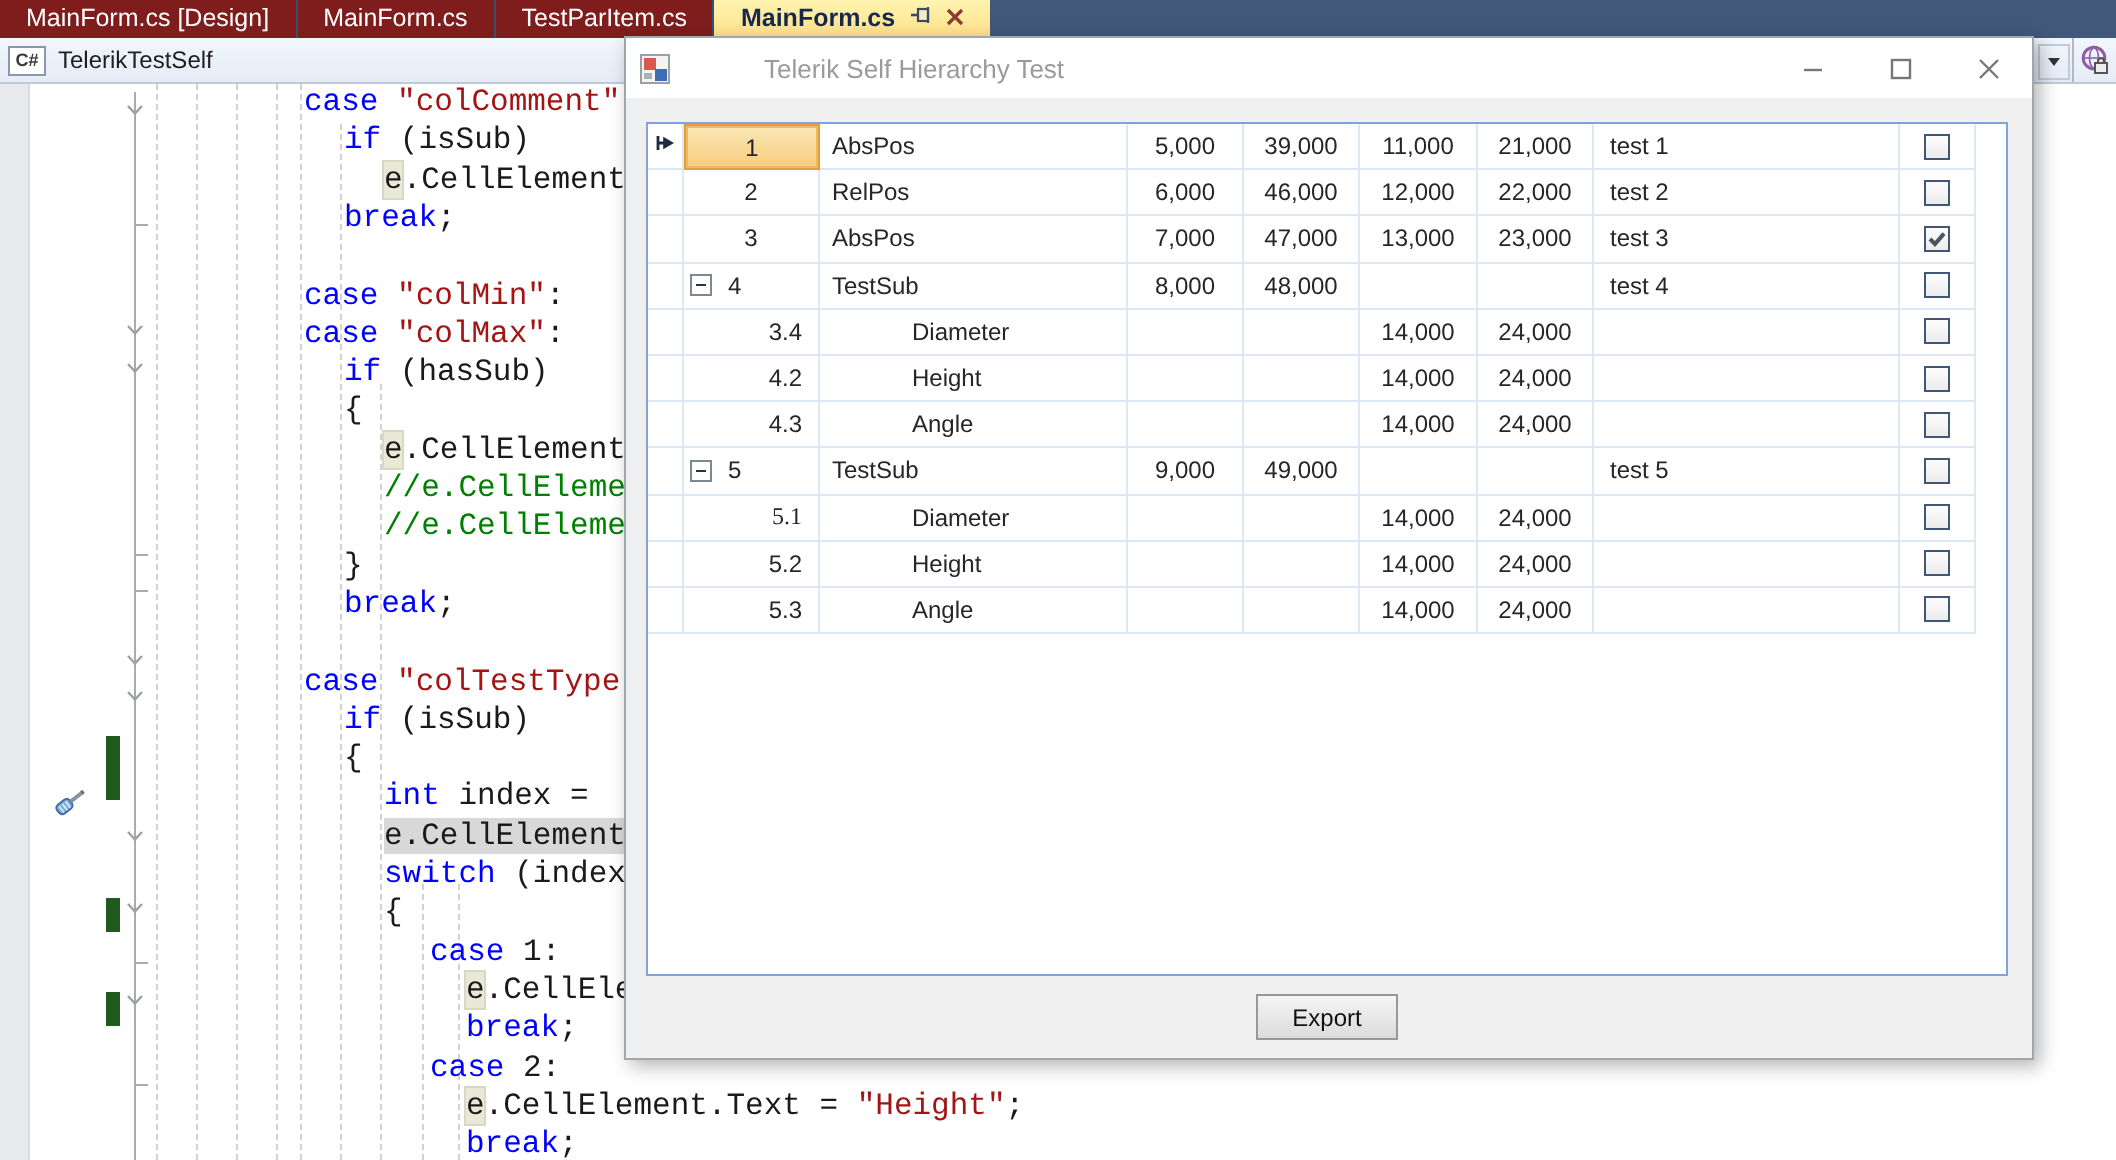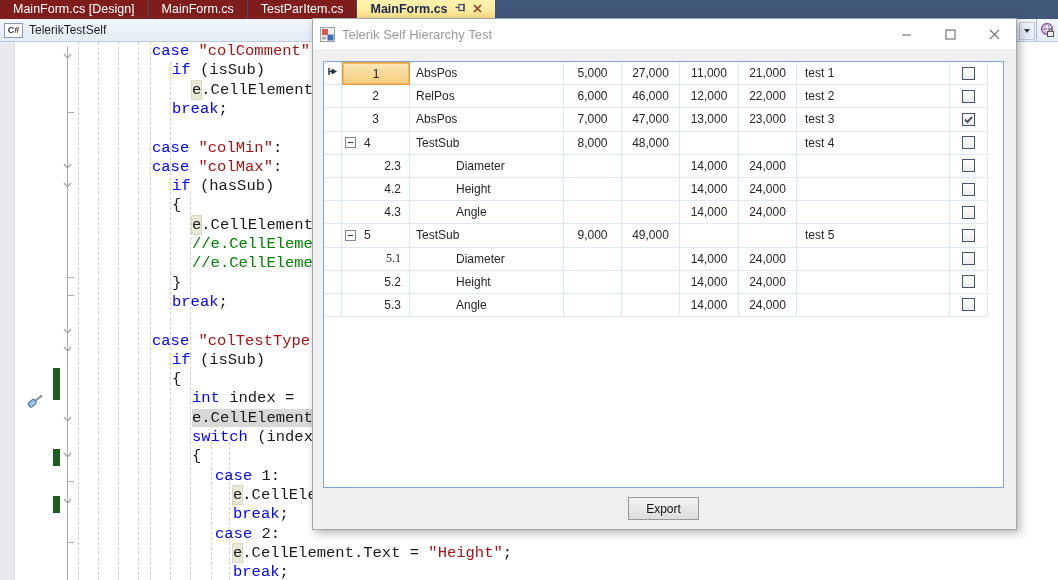--- a/index.html
+++ b/index.html
@@ -30,21 +30,21 @@
   .chev{position:absolute;left:63px;}
   .otick{position:absolute;left:67px;width:7px;height:1px;background:#ABABAB;}
   .chbar{position:absolute;left:53px;width:7px;background:#1F5B1F;}
   .code-line{position:absolute;white-space:pre;font-family:"Liberation Mono",monospace;font-size:15.5px;line-height:19.3px;color:#1A1A1A;}
   .tk-k{color:#0000FF;} .tk-s{color:#A31515;} .tk-c{color:#008000;} .tk-p{color:#1A1A1A;}
   .tk-hle{background:#E9E9D8;box-shadow:0 0 0 1px #D8D8C4;}
   .tk-hlf{background:#D8D8D8;}
   
   #dialog{position:absolute;left:312px;top:18px;width:705px;height:512px;background:#F0F0F0;
           border:1px solid #9FA6AE;box-sizing:border-box;box-shadow:3px 3px 9px rgba(0,0,0,.30);}
-  #titlebar{position:absolute;left:0;top:0;width:100%;height:30px;background:#FFFFFF;display:flex;align-items:center;}
+  #titlebar{position:absolute;left:0;top:0;width:100%;height:30px;background:#FFFFFF;display:flex;align-items:center;gap:40px;}
   #dlg-title{margin-left:7px;font-size:13px;color:#9A9A9A;}
   #winbtns{margin-left:auto;display:flex;}
   .winbtn{width:44px;height:28px;display:flex;align-items:center;justify-content:center;cursor:default;}
   
   #grid{position:absolute;left:10px;top:42px;width:679px;height:425px;background:#fff;border:1px solid #7DA5D8;}
   #ghead{display:flex;height:27px;}
   .gh{box-sizing:border-box;height:27px;border-right:1px solid #A7C0DE;border-bottom:1px solid #A7C0DE;
       background:linear-gradient(#EAF2FC,#D5E5F7);box-shadow:inset 0 0 0 1px rgba(255,255,255,.75);
       display:flex;align-items:center;justify-content:center;font-size:12px;color:#1F3C66;}
   .gh-fill{flex:1;background:#fff;border-bottom:1px solid #A7C0DE;box-sizing:border-box;}
@@ -222,21 +222,21 @@
               <span><svg width="11" height="11" viewBox="0 0 11 11">
                   <path d="M2 2 V9 M2 5.5 H5" stroke="#1F2B3E" stroke-width="1.4" fill="none"></path>
                   <path d="M4.6 2.4 L10 5.5 L4.6 8.6 Z" fill="#1F2B3E"></path>
                 </svg></span>
             </div>
             <div class="gc sel" style="width: 68px;">
               <span>1</span>
             </div>
             <div class="gc" style="width: 154px; padding-left: 6px;">AbsPos</div>
             <div class="gc center" style="width: 58px;">5,000</div>
-            <div class="gc center" style="width: 58px;">27,000</div>
+            <div class="gc center" style="width: 58px;">39,000</div>
             <div class="gc center" style="width: 59px;">11,000</div>
             <div class="gc center" style="width: 58px;">21,000</div>
             <div class="gc" style="width: 153px; padding-left: 8px; text-align: center;">test 1</div>
             <div class="gc center" style="width: 38px;">
               <span class="cb"></span>
             </div>
           </div>
           <div class="grow">
             <div class="gc center" style="width: 18px;"></div>
             <div class="gc center" style="width: 68px;">
@@ -283,21 +283,21 @@
             <div class="gc center" style="width: 59px;"></div>
             <div class="gc center" style="width: 58px;"></div>
             <div class="gc" style="width: 153px; padding-left: 8px;">test 4</div>
             <div class="gc center" style="width: 38px;">
               <span class="cb"></span>
             </div>
           </div>
           <div class="grow">
             <div class="gc center" style="width: 18px;"></div>
             <div class="gc right" style="width: 68px;">
-              <span>2.3</span>
+              <span>3.4</span>
             </div>
             <div class="gc" style="width: 154px; padding-left: 46px;">Diameter</div>
             <div class="gc center" style="width: 58px;"></div>
             <div class="gc center" style="width: 58px;"></div>
             <div class="gc center" style="width: 59px;">14,000</div>
             <div class="gc center" style="width: 58px;">24,000</div>
             <div class="gc" style="width: 153px; padding-left: 8px;"></div>
             <div class="gc center" style="width: 38px;">
               <span class="cb"></span>
             </div>

